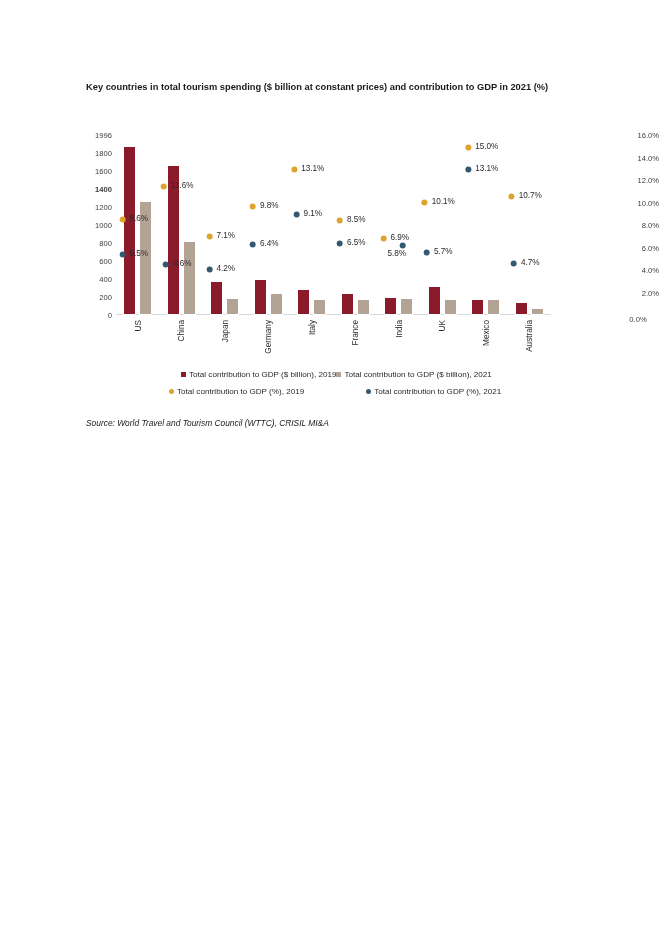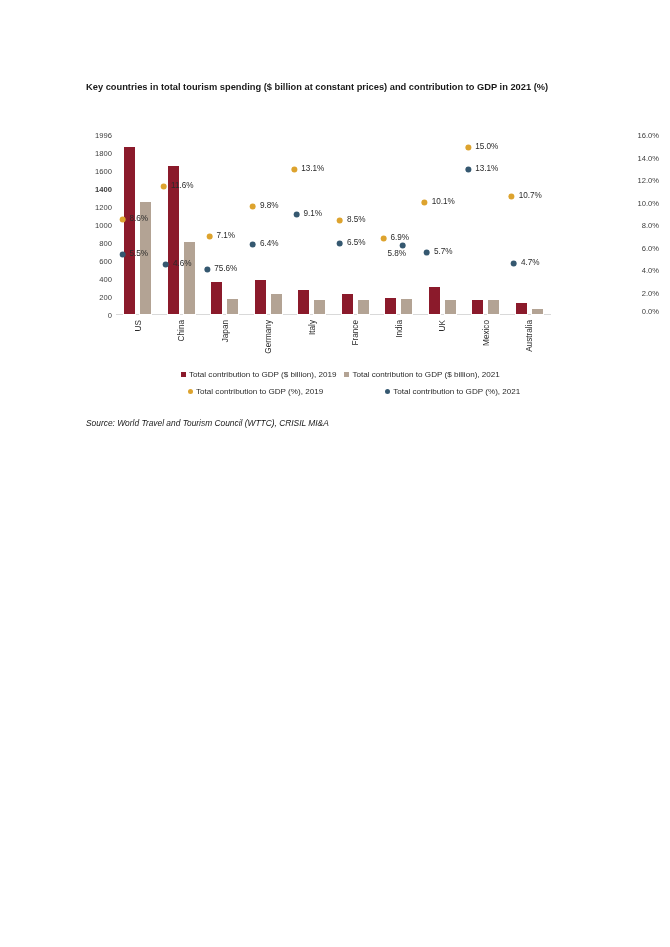--- a/index.html
+++ b/index.html
@@ -203,21 +203,21 @@
         <div class="dotwrap" style="left: 17.75px; top: 118.125px;">
           <span class="dot d2021" style="background: rgb(53, 88, 112);"></span>
           <span class="dlabel">5.5%</span>
         </div>
         <div class="dotwrap" style="left: 61.25px; top: 128.25px;">
           <span class="dot d2021" style="background: rgb(53, 88, 112);"></span>
           <span class="dlabel">4.6%</span>
         </div>
         <div class="dotwrap" style="left: 104.75px; top: 132.75px;">
           <span class="dot d2021" style="background: rgb(53, 88, 112);"></span>
-          <span class="dlabel">75.6%</span>
+          <span class="dlabel">4.2%</span>
         </div>
         <div class="dotwrap" style="left: 148.25px; top: 108px;">
           <span class="dot d2021" style="background: rgb(53, 88, 112);"></span>
           <span class="dlabel">6.4%</span>
         </div>
         <div class="dotwrap" style="left: 191.75px; top: 77.625px;">
           <span class="dot d2021" style="background: rgb(53, 88, 112);"></span>
           <span class="dlabel">9.1%</span>
         </div>
         <div class="dotwrap" style="left: 235.25px; top: 106.875px;">
@@ -235,21 +235,21 @@
         <div class="dotwrap" style="left: 365.75px; top: 32.625px;">
           <span class="dot d2021" style="background: rgb(53, 88, 112);"></span>
           <span class="dlabel">13.1%</span>
         </div>
         <div class="dotwrap" style="left: 409.25px; top: 127.125px;">
           <span class="dot d2021" style="background: rgb(53, 88, 112);"></span>
           <span class="dlabel">4.7%</span>
         </div>
       </div>
     <div class="axis-right">
-        <div class="tick" style="top: 183px;">0.0%</div>
+        <div class="tick" style="top: 191px; text-align: center;">0.0%</div>
         <div class="tick" style="top: 164.5px;">2.0%</div>
         <div class="tick" style="top: 142px;">4.0%</div>
         <div class="tick" style="top: 119.5px;">6.0%</div>
         <div class="tick" style="top: 97px;">8.0%</div>
         <div class="tick" style="top: 74.5px;">10.0%</div>
         <div class="tick" style="top: 52px;">12.0%</div>
         <div class="tick" style="top: 29.5px;">14.0%</div>
         <div class="tick" style="top: 7px;">16.0%</div>
       </div>
     <div class="xlabels">
@@ -285,27 +285,27 @@
         </div>
       </div>
   </div>
 
   <div class="legend">
     <div class="legrow">
       <div class="legitem" style="margin-left:95px;">
         <span class="sq s2019"></span>
         <span>Total contribution to GDP ($ billion), 2019</span>
       </div>
-      <div class="legitem" style="margin-left:8px;">
+      <div class="legitem" style="">
         <span class="sq s2021"></span>
         <span>Total contribution to GDP ($ billion), 2021</span>
       </div>
     </div>
     <div class="legrow" style="margin-top:4px;">
-      <div class="legitem" style="margin-left:71px;padding-left:31px;">
+      <div class="legitem" style="margin-left:52px;padding-left:31px;">
         <span class="ci c2019"></span>
         <span>Total contribution to GDP (%), 2019</span>
       </div>
       <div class="legitem" style="margin-left:62px;">
         <span class="ci c2021"></span>
         <span>Total contribution to GDP (%), 2021</span>
       </div>
     </div>
   </div>
 

